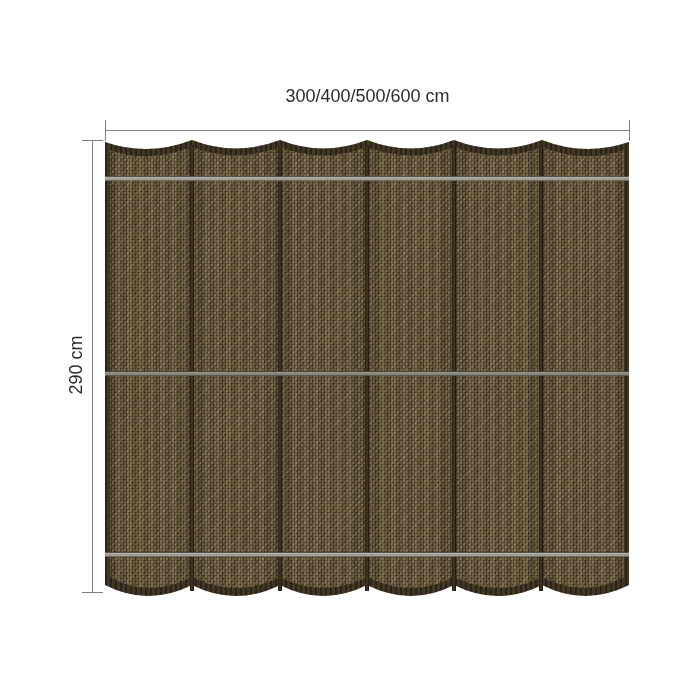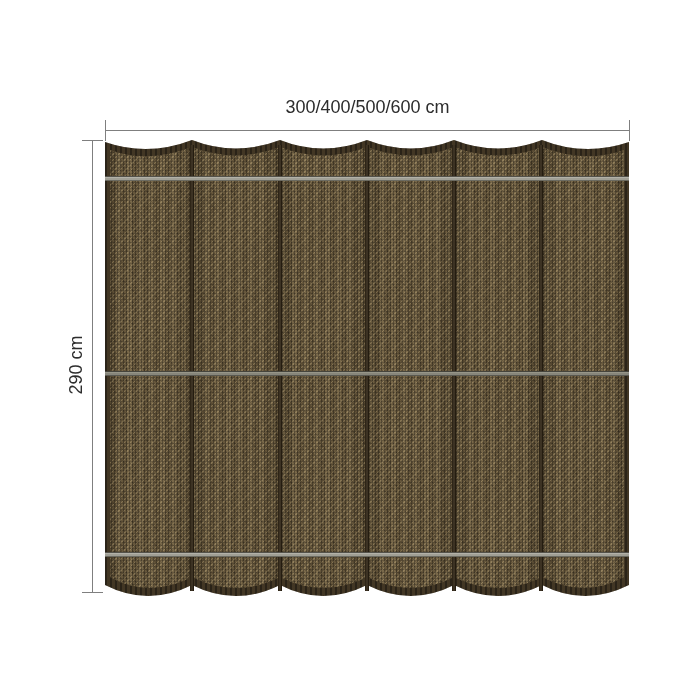--- a/index.html
+++ b/index.html
@@ -4,21 +4,21 @@
 <style>
   html,body{margin:0;padding:0;background:#ffffff;}
   .stage{
     position:relative;width:700px;height:700px;background:#ffffff;overflow:hidden;
     font-family:"Liberation Sans", sans-serif;
   }
   
   .dim-label{
     position:absolute;color:#2d2d2d;font-size:18px;line-height:20px;white-space:nowrap;
   }
-  .dim-label.width{left:105px;top:97px;width:525px;text-align:center;}
+  .dim-label.width{left:105px;top:86px;width:525px;text-align:center;}
   .dim-label.height{
     left:46px;top:355px;width:60px;height:20px;text-align:center;
     transform:rotate(-90deg);transform-origin:center center;
   }
   .dim-line{position:absolute;background:#7f7f7f;}
   .dim-line.horiz{left:105px;top:130px;width:525px;height:1px;}
   .dim-line.vert{left:92px;top:140px;width:1px;height:453px;}
   .tick{position:absolute;background:#7f7f7f;}
   .tick.v{width:1px;height:21px;top:120px;}
   .tick.v.left{left:105px;}

